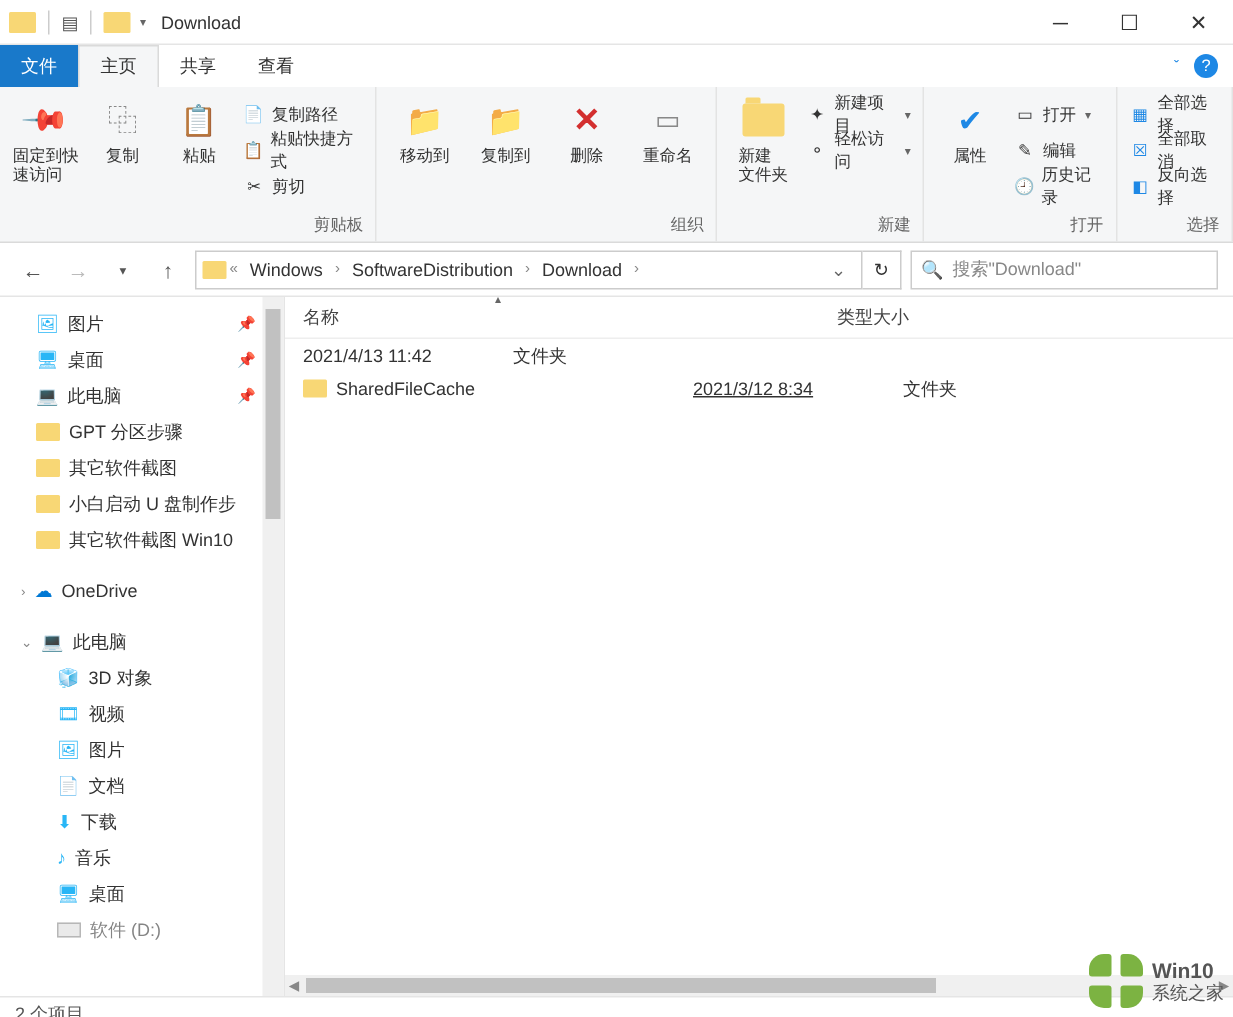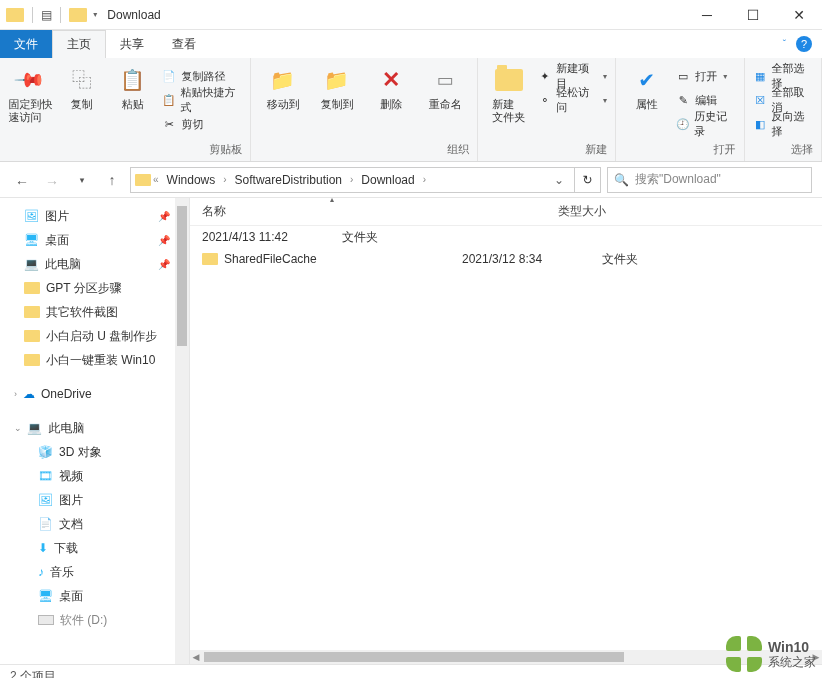--- a/index.html
+++ b/index.html
@@ -311,21 +311,21 @@
       <div class="side-item">
           <span class="folder-ico-sm"></span>
           <span>其它软件截图</span>
         </div>
       <div class="side-item">
           <span class="folder-ico-sm"></span>
           <span>小白启动 U 盘制作步</span>
         </div>
       <div class="side-item">
           <span class="folder-ico-sm"></span>
-          <span>小白一键重装 Win10</span>
+          <span>其它软件截图 Win10</span>
         </div>
       <div style="height:10px;"></div>
       <div class="side-item" style="padding-left:14px;">
           <span style="font-size:9px;color:#888;">›</span>
           <span style="color:#0078d4;">☁</span>
           <span>OneDrive</span>
         </div>
       <div style="height:10px;"></div>
       <div class="side-item" style="padding-left:14px;">
           <span style="font-size:9px;color:#888;">⌄</span>
@@ -378,21 +378,21 @@
     </div>
     <div class="filerow">
       <div style="width:140px;">2021/4/13 11:42</div>
       <div style="width:120px;">文件夹</div>
     </div>
     <div class="filerow">
       <div class="name" style="width:260px;">
           <span class="folder-ico-sm"></span>
           <span>SharedFileCache</span>
         </div>
-      <div style="width:140px;">2021/3/12 8:34</div>
+      <div style="width:140px;text-decoration:underline;">2021/3/12 8:34</div>
       <div style="width:120px;">文件夹</div>
     </div>
     <div class="hscroll">
       <span style="width:12px;text-align:center;color:#888;font-size:9px;">◀</span>
       <div class="thumb" style="width:420px;"></div>
       <span style="margin-left:auto;width:12px;text-align:center;color:#888;font-size:9px;">▶</span>
     </div>
   </div>
 </div>
 

